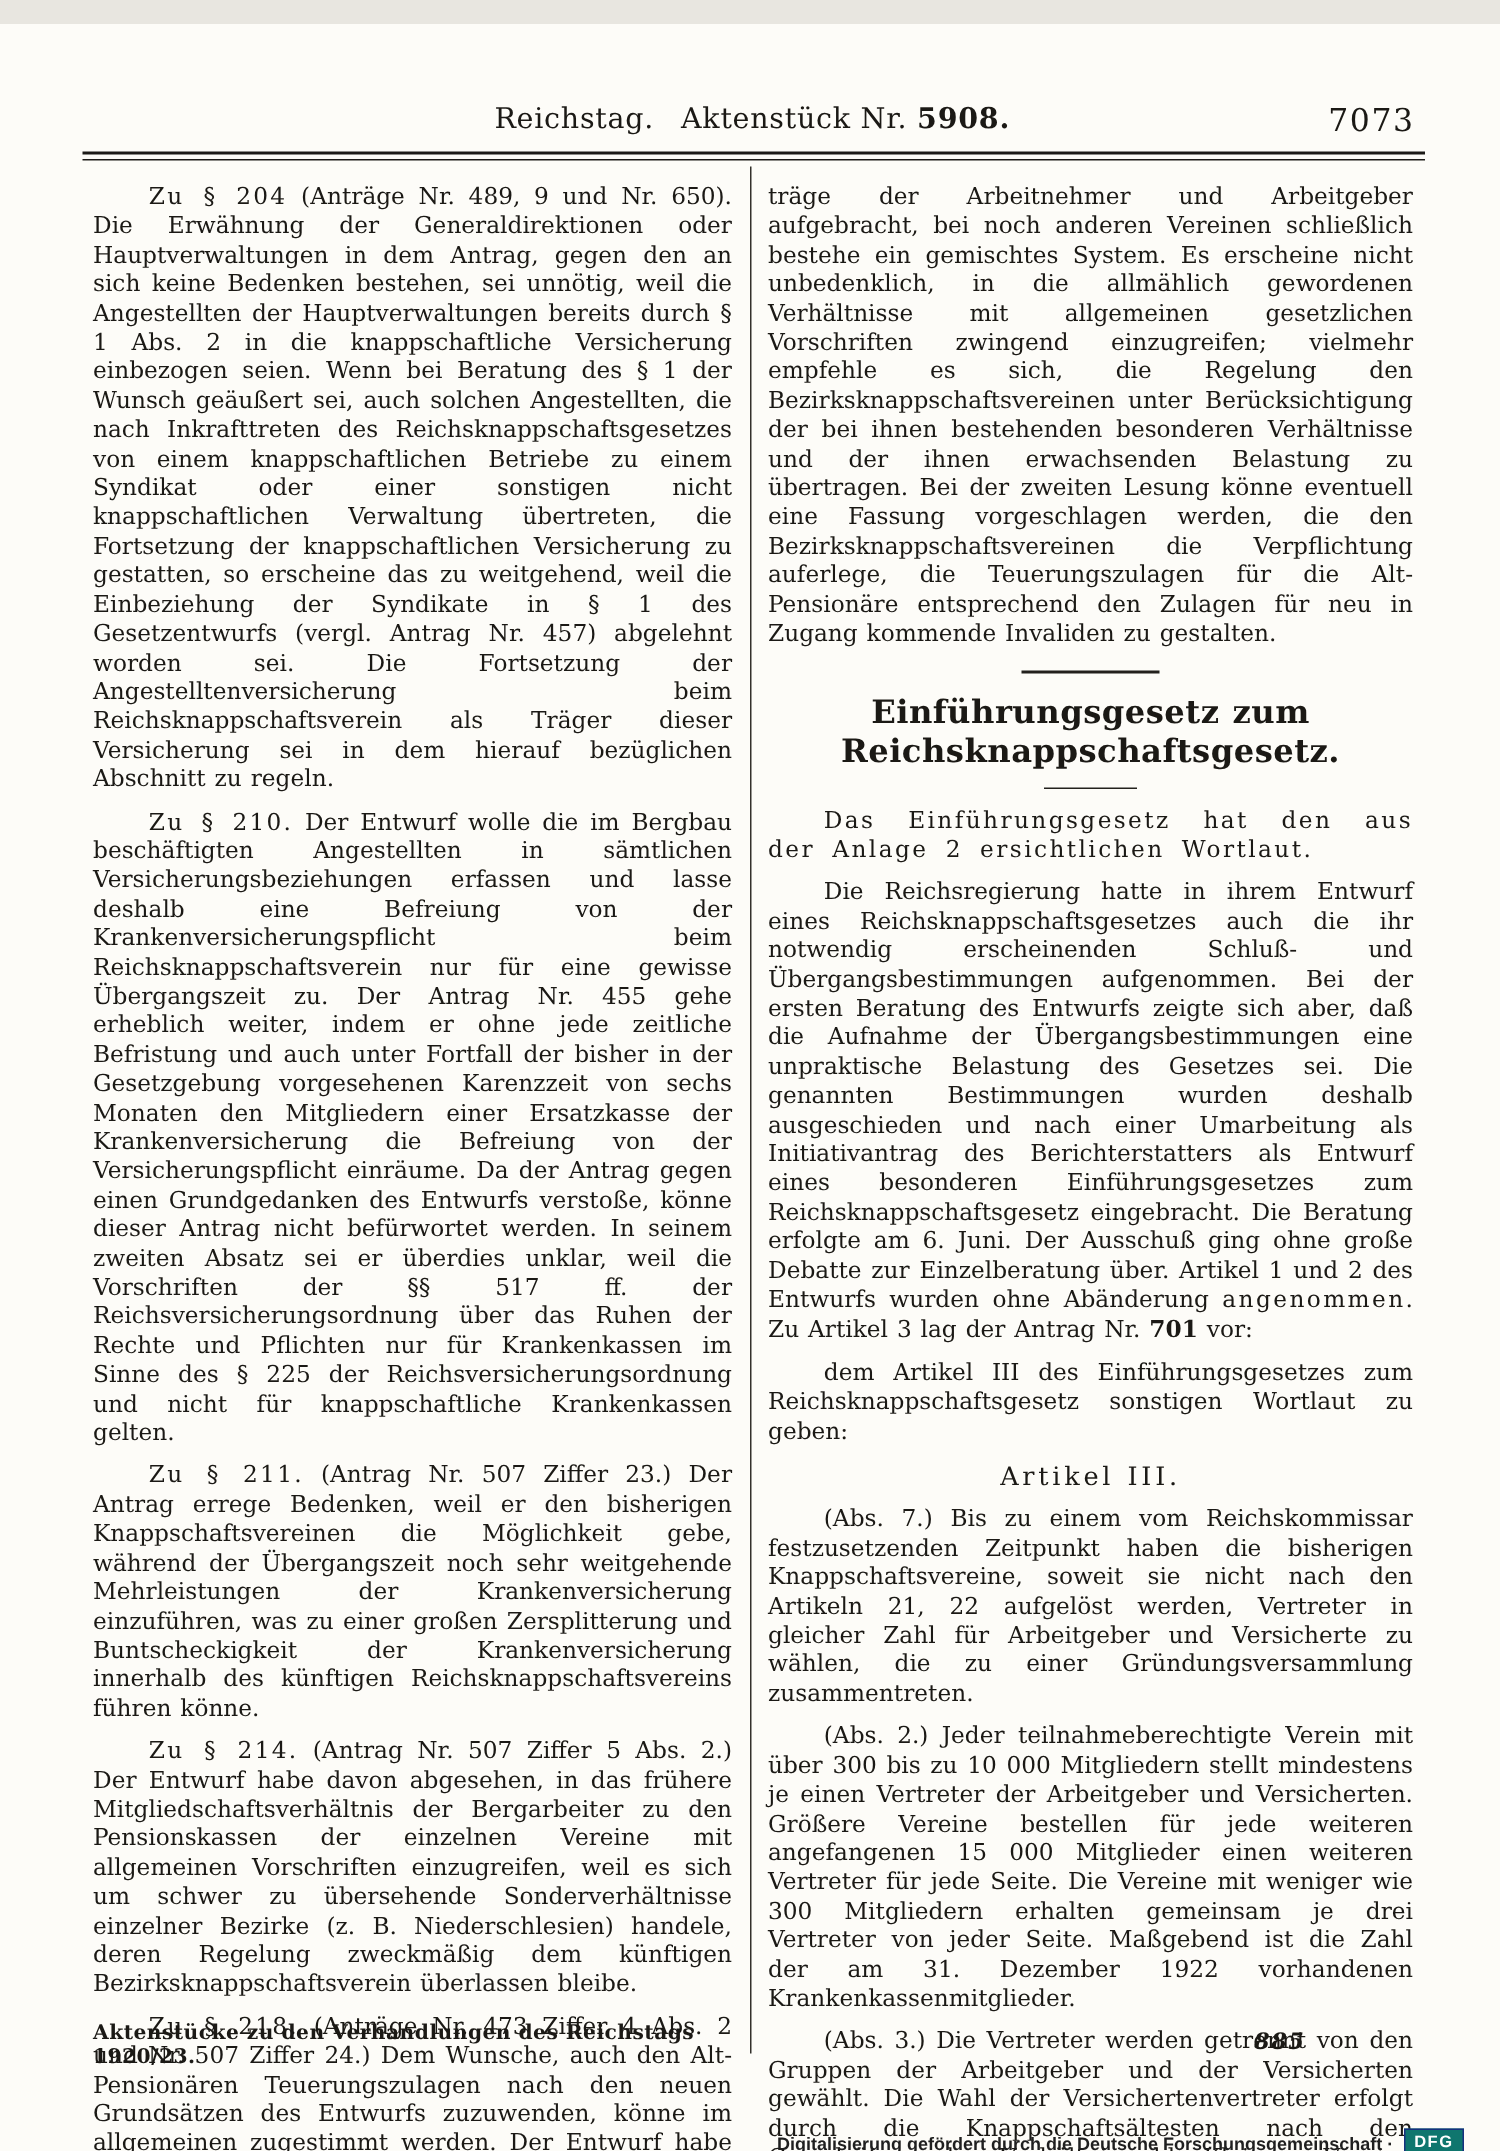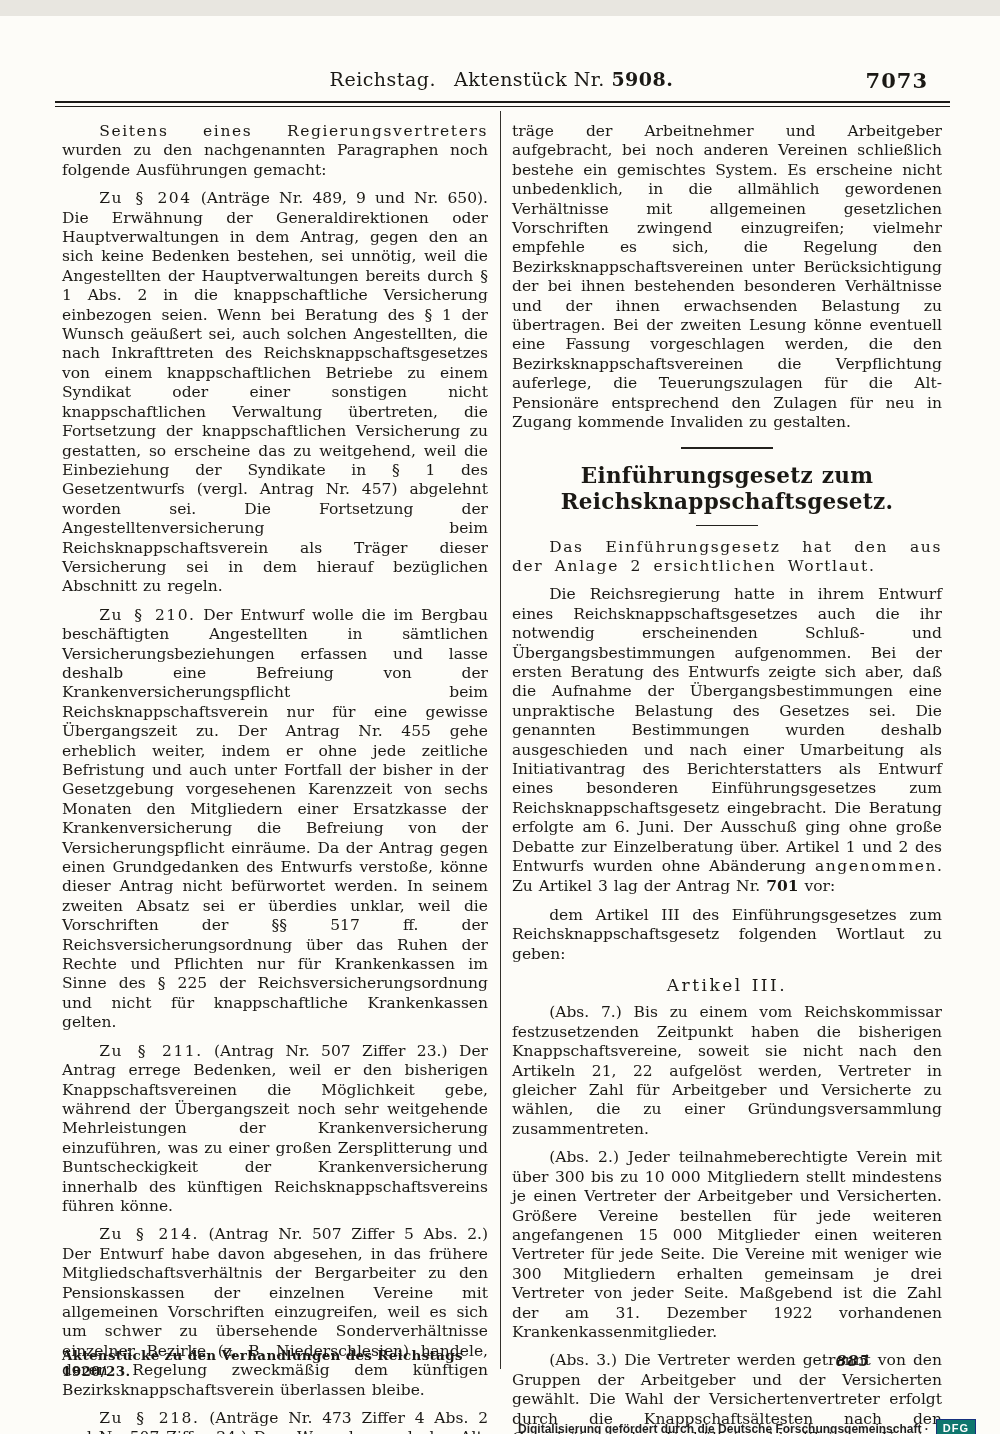--- a/index.html
+++ b/index.html
@@ -15,22 +15,22 @@
   }
   
   .header { position:absolute; top:52px; left:55px; right:52px; height:30px; }
   .header-title {
     position:absolute; left:0; right:0; text-align:center;
     font-size:19px; letter-spacing:0.5px; white-space:nowrap;
   }
   .header-title .journal { margin-right:18px; }
   .header-title .docnum { font-weight:bold; }
   .header-pageno {
-    position:absolute; right:20px; top:0;
-    font-size:21px; letter-spacing:1px;font-weight:bold;
+    position:absolute; right:5px; top:0;
+    font-size:21px; letter-spacing:1px;
   }
   .header-rule {
     position:absolute; top:85px; left:55px; right:50px;
     border-top:2.5px solid #1c1a17;
     border-bottom:1px solid #1c1a17;
     height:6px;
   }
   
   .column-divider {
     position:absolute; left:500px; top:95px; width:1px; height:1258px;
@@ -101,21 +101,20 @@
       <span class="journal">Reichstag.</span><span>Aktenstück Nr.</span>
       <span class="docnum">5908.</span>
     </div>
     <div class="header-pageno">7073</div>
   </div>
   <div class="header-rule"></div>
 
   <div class="column-divider"></div>
 
   <div class="col col-left">
-    <p class="para"><span class="sperr">Seitens eines Regierungsvertreters</span><span> wurden zu den nachgenannten Paragraphen noch folgende Ausführungen gemacht:</span></p>
 
     <p class="para"><span class="lead">Zu § 204</span><span> (Anträge Nr. 489, 9 und Nr. 650). Die Erwähnung der Generaldirektionen oder Hauptverwaltungen in dem Antrag, gegen den an sich keine Bedenken bestehen, sei unnötig, weil die Angestellten der Hauptverwaltungen bereits durch § 1 Abs. 2 in die knappschaftliche Versicherung einbezogen seien. Wenn bei Beratung des § 1 der Wunsch geäußert sei, auch solchen Angestellten, die nach Inkrafttreten des Reichsknappschaftsgesetzes von einem knappschaftlichen Betriebe zu einem Syndikat oder einer sonstigen nicht knappschaftlichen Verwaltung übertreten, die Fortsetzung der knappschaftlichen Versicherung zu gestatten, so erscheine das zu weitgehend, weil die Einbeziehung der Syndikate in § 1 des Gesetzentwurfs (vergl. Antrag Nr. 457) abgelehnt worden sei. Die Fortsetzung der Angestelltenversicherung beim Reichsknappschaftsverein als Träger dieser Versicherung sei in dem hierauf bezüglichen Abschnitt zu regeln.</span></p>
 
     <p class="para"><span class="lead">Zu § 210.</span><span> Der Entwurf wolle die im Bergbau beschäftigten Angestellten in sämtlichen Versicherungsbeziehungen erfassen und lasse deshalb eine Befreiung von der Krankenversicherungspflicht beim Reichsknappschaftsverein nur für eine gewisse Übergangszeit zu. Der Antrag Nr. 455 gehe erheblich weiter, indem er ohne jede zeitliche Befristung und auch unter Fortfall der bisher in der Gesetzgebung vorgesehenen Karenzzeit von sechs Monaten den Mitgliedern einer Ersatzkasse der Krankenversicherung die Befreiung von der Versicherungspflicht einräume. Da der Antrag gegen einen Grundgedanken des Entwurfs verstoße, könne dieser Antrag nicht befürwortet werden. In seinem zweiten Absatz sei er überdies unklar, weil die Vorschriften der §§ 517 ff. der Reichsversicherungsordnung über das Ruhen der Rechte und Pflichten nur für Krankenkassen im Sinne des § 225 der Reichsversicherungsordnung und nicht für knappschaftliche Krankenkassen gelten.</span></p>
 
     <p class="para"><span class="lead">Zu § 211.</span><span> (Antrag Nr. 507 Ziffer 23.) Der Antrag errege Bedenken, weil er den bisherigen Knappschaftsvereinen die Möglichkeit gebe, während der Übergangszeit noch sehr weitgehende Mehrleistungen der Krankenversicherung einzuführen, was zu einer großen Zersplitterung und Buntscheckigkeit der Krankenversicherung innerhalb des künftigen Reichsknappschaftsvereins führen könne.</span></p>
 
     <p class="para"><span class="lead">Zu § 214.</span><span> (Antrag Nr. 507 Ziffer 5 Abs. 2.) Der Entwurf habe davon abgesehen, in das frühere Mitgliedschaftsverhältnis der Bergarbeiter zu den Pensionskassen der einzelnen Vereine mit allgemeinen Vorschriften einzugreifen, weil es sich um schwer zu übersehende Sonderverhältnisse einzelner Bezirke (z. B. Niederschlesien) handele, deren Regelung zweckmäßig dem künftigen Bezirksknappschaftsverein überlassen bleibe.</span></p>
 
     <p class="para"><span class="lead">Zu § 218.</span><span> (Anträge Nr. 473 Ziffer 4 Abs. 2 und Nr. 507 Ziffer 24.) Dem Wunsche, auch den Alt-Pensionären Teuerungszulagen nach den neuen Grundsätzen des Entwurfs zuzuwenden, könne im allgemeinen zugestimmt werden. Der Entwurf habe jedoch von Aufnahme einer solchen Vorschrift abgesehen, weil die Entwicklung der Teuerungszulagen bei den einzelnen Vereinen außerordentlich verschieden gewesen sei, sowohl hinsichtlich der Art und Höhe der Zulagen, als auch hinsichtlich der Aufbringung der Mittel. Bei einigen Vereinen würde die Teuerungszulage ausschließlich auf die Arbeitgeber umgelegt, bei anderen Vereinen werde sie durch Bei-</span></p>
@@ -128,21 +127,21 @@
 
     <p class="section-title">Einführungsgesetz zum Reichsknappschaftsgesetz.</p>
 
     <hr class="short-rule thin">
 
     <p class="para sperr">Das Einführungsgesetz hat den aus der Anlage 2 ersichtlichen Wortlaut.</p>
 
     <p class="para"><span>Die Reichsregierung hatte in ihrem Entwurf eines Reichsknappschaftsgesetzes auch die ihr notwendig erscheinenden Schluß- und Übergangsbestimmungen aufgenommen. Bei der ersten Beratung des Entwurfs zeigte sich aber, daß die Aufnahme der Übergangsbestimmungen eine unpraktische Belastung des Gesetzes sei. Die genannten Bestimmungen wurden deshalb ausgeschieden und nach einer Umarbeitung als Initiativantrag des Berichterstatters als Entwurf eines besonderen Einführungsgesetzes zum Reichsknappschaftsgesetz eingebracht. Die Beratung erfolgte am 6. Juni. Der Ausschuß ging ohne große Debatte zur Einzelberatung über. Artikel 1 und 2 des Entwurfs wurden ohne Abänderung </span><span class="sperr">angenommen</span><span>. Zu Artikel 3 lag der Antrag Nr. </span><span class="b">701</span><span> vor:</span></p>
 
 
-    <p class="para resolution-block">dem Artikel III des Einführungsgesetzes zum Reichsknappschaftsgesetz folgenden Wortlaut zu geben:</p>
+    <p class="para resolution-block">dem Artikel III des Einführungsgesetzes zum Reichsknappschaftsgesetz sonstigen Wortlaut zu geben:</p>
 
     <p class="article-heading">Artikel III.</p>
 
     <p class="para abs-block"><span>(Abs. 7.)</span><span> Bis zu einem vom Reichskommissar festzusetzenden Zeitpunkt haben die bisherigen Knappschaftsvereine, soweit sie nicht nach den Artikeln 21, 22 aufgelöst werden, Vertreter in gleicher Zahl für Arbeitgeber und Versicherte zu wählen, die zu einer Gründungsversammlung zusammentreten.</span></p>
 
     <p class="para abs-block"><span>(Abs. 2.)</span><span> Jeder teilnahmeberechtigte Verein mit über 300 bis zu 10 000 Mitgliedern stellt mindestens je einen Vertreter der Arbeitgeber und Versicherten. Größere Vereine bestellen für jede weiteren angefangenen 15 000 Mitglieder einen weiteren Vertreter für jede Seite. Die Vereine mit weniger wie 300 Mitgliedern erhalten gemeinsam je drei Vertreter von jeder Seite. Maßgebend ist die Zahl der am 31. Dezember 1922 vorhandenen Krankenkassenmitglieder.</span></p>
 
     <p class="para abs-block"><span>(Abs. 3.)</span><span> Die Vertreter werden getrennt von den Gruppen der Arbeitgeber und der Versicherten gewählt. Die Wahl der Versichertenvertreter erfolgt durch die Knappschaftsältesten nach den Grundsätzen der Verhältniswahl. Kleinere Vereine sind zur Durchführung der Verhältniswahl zu Wahlgruppen zusammenzulegen.</span></p>
   </div>
 

